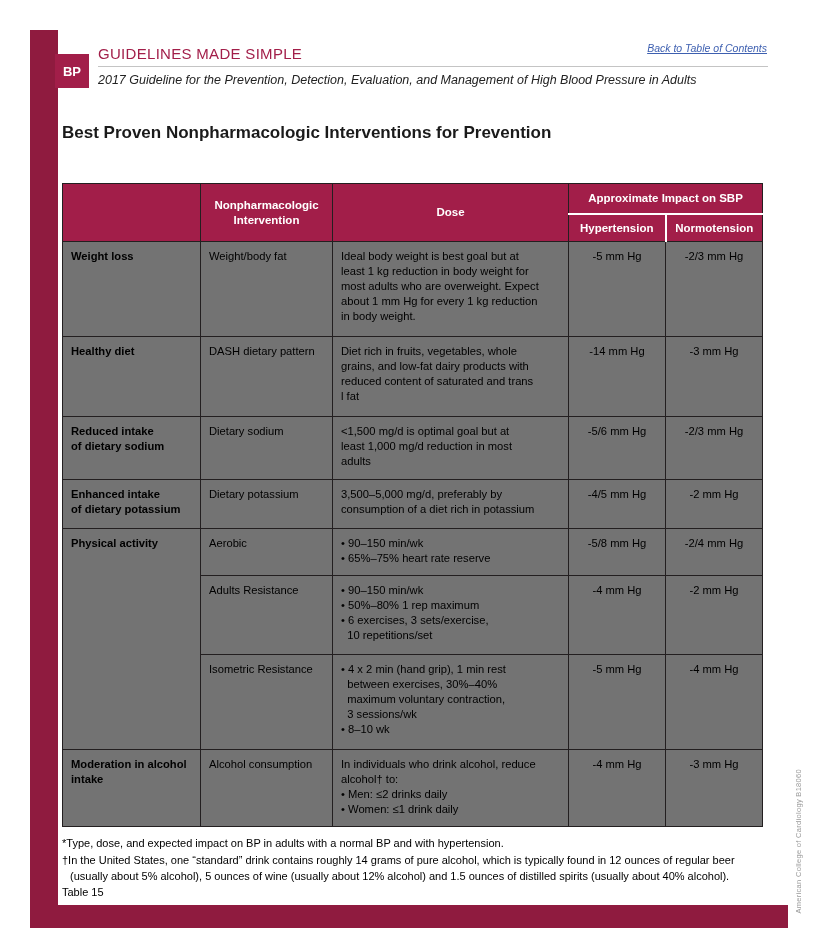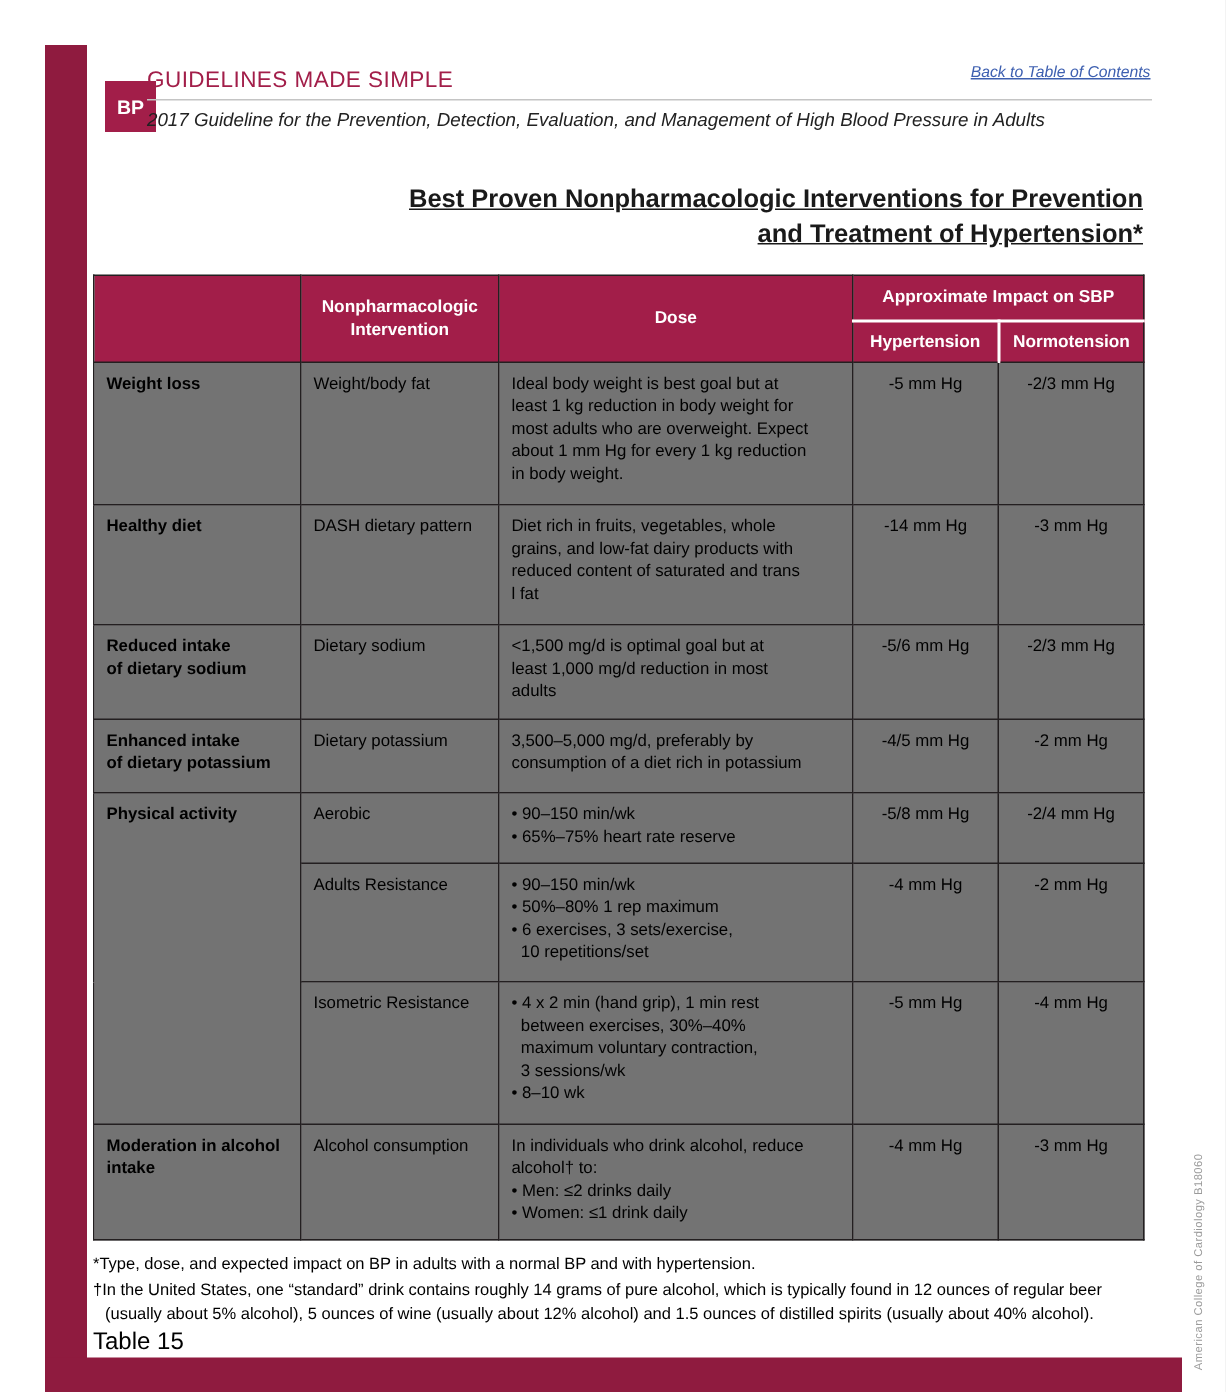--- a/index.html
+++ b/index.html
@@ -6,75 +6,74 @@
   html,body { background:#e9e9e9; }
   body { font-family:"Liberation Sans", sans-serif; color:#1a1a1a; }
 
   .page { position:relative; width:817px; height:928px; background:#ffffff; overflow:hidden; margin:0 auto; }
 
   .left-bar   { position:absolute; left:30px; top:30px; width:28px; height:898px; background:var(--accentDark,#8F1B3F); }
   .bottom-bar { position:absolute; left:30px; top:905px; width:758px; height:23px; background:var(--accentDark,#8F1B3F); }
 
   .bp-badge { position:absolute; left:55px; top:54px; width:34px; height:34px;
               background:var(--accent,#A21E49); color:#fff; font-weight:bold; font-size:13px;
-              display:flex; align-items:center; justify-content:center;margin-left:15px; }
+              display:flex; align-items:center; justify-content:center; }
 
   .brand { position:absolute; left:98px; top:45px; font-size:15px; font-weight:normal;
            color:var(--accent,#A21E49); letter-spacing:0.3px; }
 
   .back-link { position:absolute; right:50px; top:42px; font-size:10.5px; font-style:italic;
                color:var(--link,#3D5FB0); text-decoration:underline; cursor:pointer; }
 
   .header-rule { position:absolute; left:98px; top:66px; width:670px; height:1px; background:#c4c4c4; }
 
   .subtitle { position:absolute; left:98px; top:73px; font-size:12.5px; font-style:italic; color:#222; }
 
-  .doc-title { position:absolute; left:62px; top:122px; width:700px; text-align:right;
-               font-size:17px; font-weight:bold; color:#1a1a1a; line-height:1.35;text-decoration:underline; }
+  .doc-title { position:absolute; left:62px; top:122px; width:700px; text-align:left;
+               font-size:17px; font-weight:bold; color:#1a1a1a; line-height:1.35; }
 
   table.bp-table { position:absolute; left:62px; top:183px; width:700px;
                    border-collapse:collapse; table-layout:fixed; }
   .bp-table th, .bp-table td { border:1px solid #231F20; }
 
   .bp-table thead th { background:var(--accent,#A21E49); color:#fff; font-size:11.5px; font-weight:bold;
                        text-align:center; vertical-align:middle; padding:4px 6px; white-space:pre-line; line-height:1.25; }
   .bp-table thead th.group-th { border-bottom:2px solid #ffffff; }
   .bp-table thead th.sub-th + th.sub-th { border-left:2px solid #ffffff; }
 
   .bp-table tbody td { font-size:11.2px; color:#000; vertical-align:top; padding:7px 8px;
                        line-height:1.35; white-space:pre-line; background:#737373; }
   .bp-table td.label  { font-weight:bold; }
   .bp-table td.impact { text-align:center; }
 
   .footnotes { position:absolute; left:62px; top:836px; width:704px; font-size:11px; color:#000; line-height:1.4; }
   .footnotes p { margin:0; }
   .footnotes .fn-dagger { padding-left:8px; text-indent:-8px; margin-top:2px; }
 
-  .table-label { position:absolute; left:62px; top:886px; font-size:16px; color:#000; }
+  .table-label { position:absolute; left:62px; top:886px; font-size:11px; color:#000; }
 
   .side-note { position:absolute; right:14px; bottom:14px; writing-mode:vertical-rl;
                transform:rotate(180deg); font-size:7.5px; color:#9a9a9a; letter-spacing:0.3px; }
 </style>
 </head>
 <body>
 
 <div class="page">
 
   <div class="left-bar"></div>
   <div class="bottom-bar"></div>
 
   <div class="bp-badge">BP</div>
   <div class="brand">GUIDELINES MADE SIMPLE</div>
   <a class="back-link">Back to Table of Contents</a>
   <div class="header-rule"></div>
   <div class="subtitle">2017 Guideline for the Prevention, Detection, Evaluation, and Management of High Blood Pressure in Adults</div>
 
   <h2 class="doc-title">
     <span>Best Proven Nonpharmacologic Interventions for Prevention</span><br>
-    <span>and Treatment of Hypertension*</span>
   </h2>
 
   <table class="bp-table">
     <colgroup>
       <col style="width:138px">
         <col style="width:132px">
         <col style="width:236px">
         <col style="width:97px">
         <col style="width:97px">
     </colgroup>

